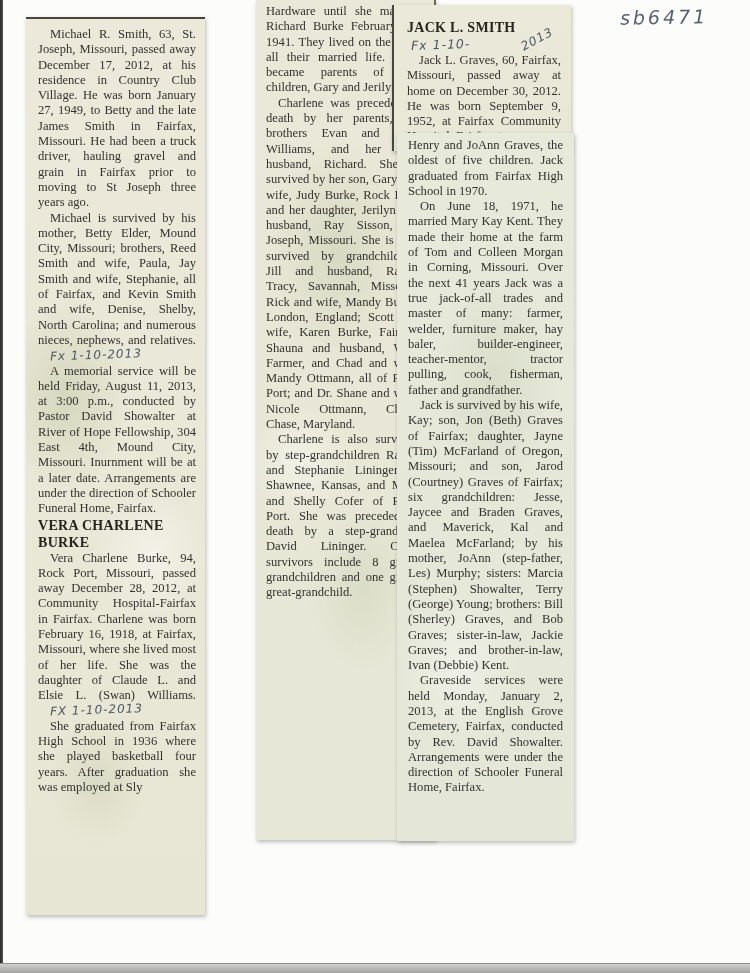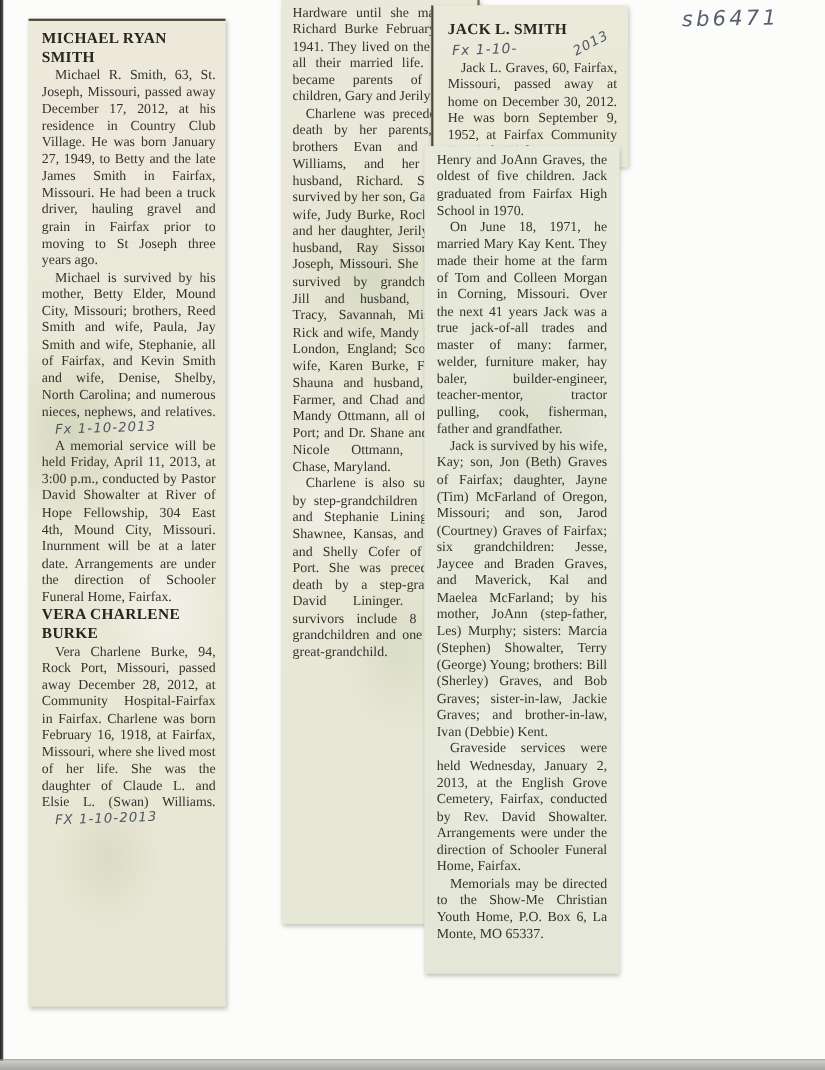--- a/index.html
+++ b/index.html
@@ -76,21 +76,21 @@
     margin-left: 43px;
   }
   .clip-right-top{
     left:392px;top:5px;width:179px;
     min-height:124px;
     padding:14px 10px 6px 13px;
     border-left:2px solid #4a453d;
     background-image:linear-gradient(#ebe9d9,#e8e8d7);
   }
   .clip-right-main{
-    left:386px;top:133px;width:177px;
+    left:397px;top:133px;width:177px;
     min-height:708px;
     padding:5px 11px 28px 11px;
     background-image:
       radial-gradient(ellipse 90px 150px at 55% 35%,rgba(170,184,146,0.22),transparent 70%),
       radial-gradient(ellipse 90px 120px at 35% 75%,rgba(255,255,255,0.38),transparent 70%),
       linear-gradient(#e7e9da,#e4e6d7);
   }
   .ob-title-block{margin-top:14px;}
   .graves-title{position:relative;}
   .graves-title .hw-line1{font-size:12.5px;font-weight:normal;margin-left:4px;}
@@ -102,39 +102,38 @@
 </style>
 </head>
 <body>
 
 <div class="scan-edge-left"></div>
 <div class="scan-edge-bottom"></div>
 
 <div class="hw scan-label">sb6471</div>
 
 <div class="clip clip-left">
-  <h2>MICHAEL RYAN SMITH</h2>
   <p class="ind">Michael R. Smith, 63, St. Joseph, Missouri, passed away December 17, 2012, at his residence in Country Club Village. He was born January 27, 1949, to Betty and the late James Smith in Fairfax, Missouri. He had been a truck driver, hauling gravel and grain in Fairfax prior to moving to St Joseph three years ago.</p>
   <p class="ind"><span>Michael is survived by his mother, Betty Elder, Mound City, Missouri; brothers, Reed Smith and wife, Paula, Jay Smith and wife, Stephanie, all of Fairfax, and Kevin Smith and wife, Denise, Shelby, North Carolina; and numerous nieces, nephews, and relatives.</span> <span class="hw">Fx 1-10-2013</span></p>
-  <p class="ind">A memorial service will be held Friday, April 11, 2013, at 3:00 p.m., conducted by Pastor David Showalter at River of Hope Fellowship, 304 East 4th, Mound City, Missouri. Inurnment will be at a later date. Arrangements are under the direction of Schooler Funeral Home, Fairfax.</p>
+  <p class="ind">A memorial service will be held Friday, August 11, 2013, at 3:00 p.m., conducted by Pastor David Showalter at River of Hope Fellowship, 304 East 4th, Mound City, Missouri. Inurnment will be at a later date. Arrangements are under the direction of Schooler Funeral Home, Fairfax.</p>
 
   <h2 class="ob-title-block">VERA CHARLENE BURKE</h2>
   <p class="ind"><span>Vera Charlene Burke, 94, Rock Port, Missouri, passed away December 28, 2012, at Community Hospital-Fairfax in Fairfax. Charlene was born February 16, 1918, at Fairfax, Missouri, where she lived most of her life. She was the daughter of Claude L. and Elsie L. (Swan) Williams.</span> <span class="hw">FX 1-10-2013</span></p>
+  <p class="ind">She graduated from Fairfax High School in 1936 where she played basketball four years. After graduation she was employed at Sly</p>
 </div>
 
 <div class="clip clip-mid">
   <p>Hardware until she married Richard Burke February 23, 1941. They lived on the farm all their married life. They became parents of two children, Gary and Jerilyn.</p>
   <p class="ind">Charlene was preceded in death by her parents, her brothers Evan and W.C. Williams, and her dear husband, Richard. She is survived by her son, Gary and wife, Judy Burke, Rock Port; and her daughter, Jerilyn and husband, Ray Sisson, St. Joseph, Missouri. She is also survived by grandchildren, Jill and husband, Randy Tracy, Savannah, Missouri; Rick and wife, Mandy Burke, London, England; Scott and wife, Karen Burke, Fairfax; Shauna and husband, W.C. Farmer, and Chad and wife, Mandy Ottmann, all of Rock Port; and Dr. Shane and wife, Nicole Ottmann, Chevy Chase, Maryland.</p>
   <p class="ind">Charlene is also survived by step-grandchildren Randy and Stephanie Lininger of Shawnee, Kansas, and Mark and Shelly Cofer of Rock Port. She was preceded in death by a step-grandson, David Lininger. Other survivors include 8 great-grandchildren and one great-great-grandchild.</p>
 </div>
 
 <div class="clip clip-right-top">
   <h2 class="graves-title"><span>JACK L. SMITH</span><span class="hw hw-line1">Fx 1-10-</span><span class="hw hw-line2">2013</span></h2>
   <p class="ind">Jack L. Graves, 60, Fairfax, Missouri, passed away at home on December 30, 2012. He was born September 9, 1952, at Fairfax Community Hospital, Fairfax, to</p>
 </div>
 
 <div class="clip clip-right-main">
   <p>Henry and JoAnn Graves, the oldest of five children. Jack graduated from Fairfax High School in 1970.</p>
   <p class="ind">On June 18, 1971, he married Mary Kay Kent. They made their home at the farm of Tom and Colleen Morgan in Corning, Missouri. Over the next 41 years Jack was a true jack-of-all trades and master of many: farmer, welder, furniture maker, hay baler, builder-engineer, teacher-mentor, tractor pulling, cook, fisherman, father and grandfather.</p>
   <p class="ind">Jack is survived by his wife, Kay; son, Jon (Beth) Graves of Fairfax; daughter, Jayne (Tim) McFarland of Oregon, Missouri; and son, Jarod (Courtney) Graves of Fairfax; six grandchildren: Jesse, Jaycee and Braden Graves, and Maverick, Kal and Maelea McFarland; by his mother, JoAnn (step-father, Les) Murphy; sisters: Marcia (Stephen) Showalter, Terry (George) Young; brothers: Bill (Sherley) Graves, and Bob Graves; sister-in-law, Jackie Graves; and brother-in-law, Ivan (Debbie) Kent.</p>
-  <p class="ind">Graveside services were held Wednesday, January 2, 2013, at the English Grove Cemetery, Fairfax, conducted by Rev. David Showalter. Arrangements were under the direction of Schooler Funeral Home, Fairfax.</p>
-  <p class="ind">Memorials may be directed to the Show-Me Christian Youth Home, P.O. Box 6, La Monte, MO 65337.</p>
+  <p class="ind">Graveside services were held Monday, January 2, 2013, at the English Grove Cemetery, Fairfax, conducted by Rev. David Showalter. Arrangements were under the direction of Schooler Funeral Home, Fairfax.</p>
 </div>
 
 </body></html>

